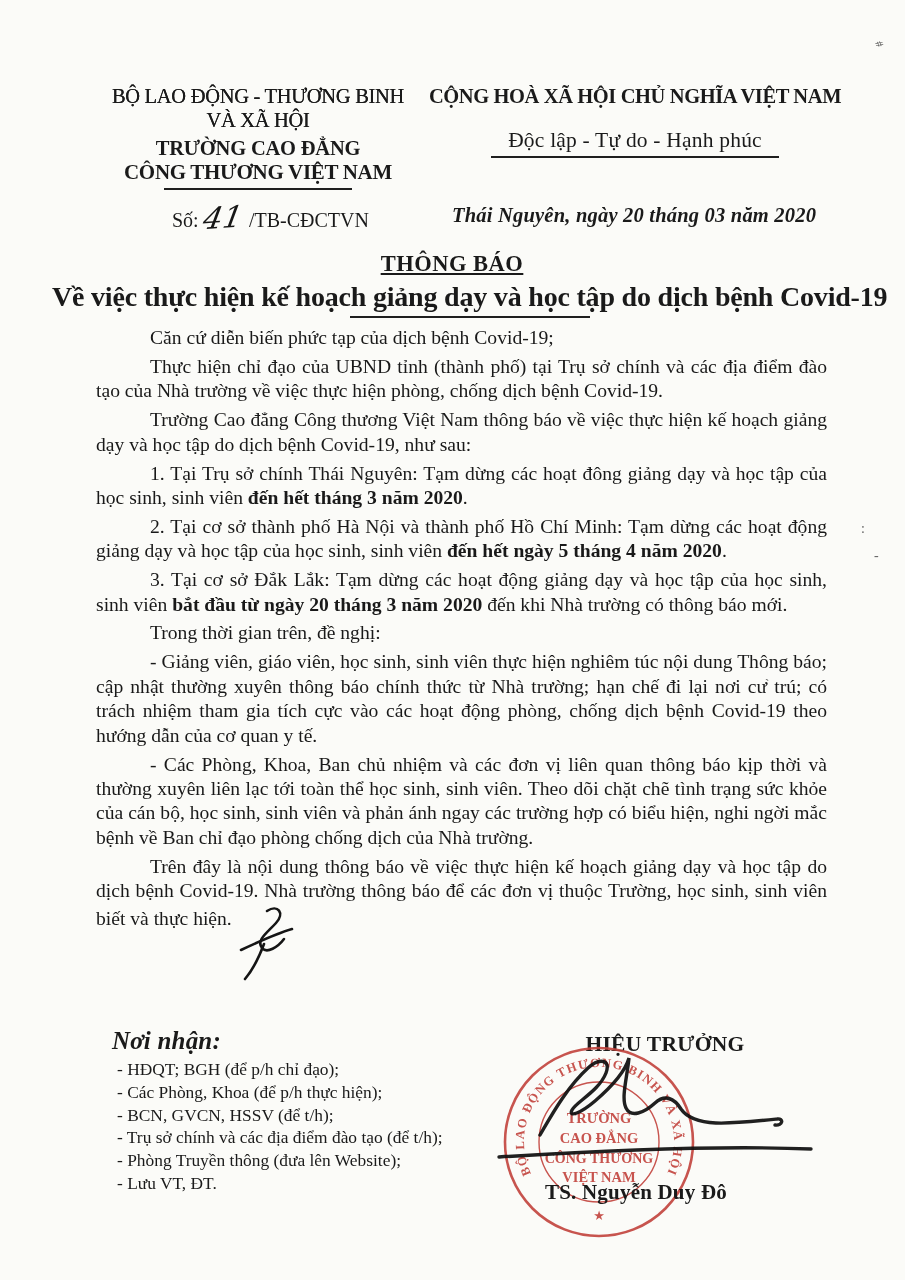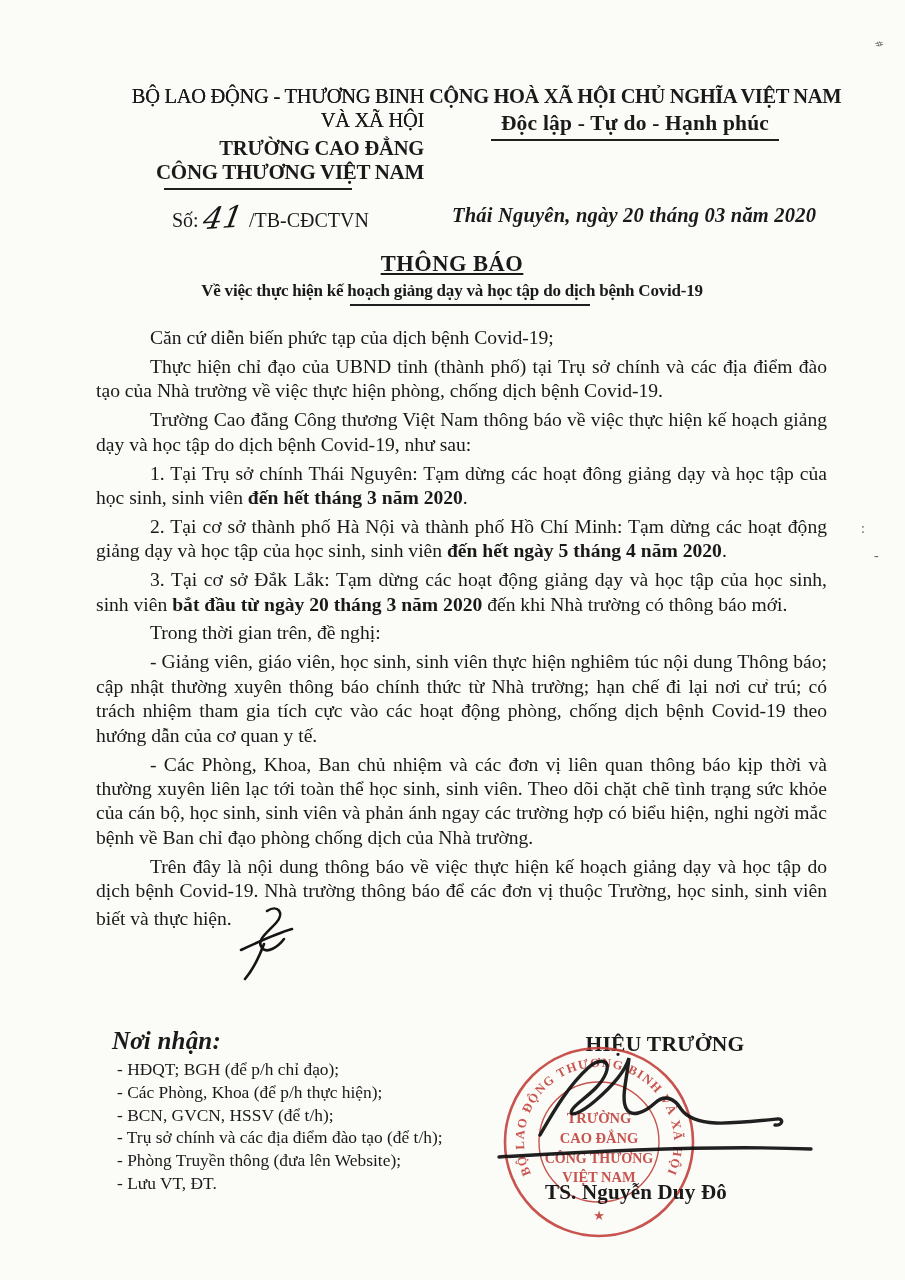--- a/index.html
+++ b/index.html
@@ -1,37 +1,37 @@
 <!DOCTYPE html>
 <html><head>
 <meta charset="utf-8">
 <style>
   html,body{margin:0;padding:0;background:#fbfbf8;}
   .page{position:relative;width:905px;height:1280px;background:#fbfbf8;overflow:hidden;
         font-family:"Liberation Serif", serif;color:#1a1a1a;}
   .abs{position:absolute;}
   
-  .org{left:92px;top:84px;width:332px;text-align:right;line-height:24px;}
+  .org{left:92px;top:84px;width:332px;text-align:center;line-height:24px;}
   .org-l1,.org-l2{font-size:20.5px;white-space:nowrap;letter-spacing:-0.3px;text-shadow:0 0 0.5px #1a1a1a;}
   .org-l3{font-size:20.5px;font-weight:bold;margin-top:4px;letter-spacing:-0.2px;}
   .org-l4{font-size:21px;font-weight:bold;letter-spacing:-0.3px;white-space:nowrap;}
   .rule{height:2px;background:#1f1f1f;}
   .rule-org{width:188px;margin:4px auto 0;}
   .nat{left:420px;top:84px;width:430px;text-align:center;line-height:25px;}
   .nat-l1{font-size:20.5px;font-weight:bold;white-space:nowrap;letter-spacing:-0.4px;}
-  .nat-l2{font-size:21.5px;font-weight:bold;letter-spacing:0.2px;margin-top:2px;}
+  .nat-l2{font-size:21.5px;font-weight:normal;letter-spacing:0.2px;margin-top:19px;}
   .rule-nat{width:288px;margin:3px auto 0;}
   .docnum{left:172px;top:199px;font-size:20px;white-space:nowrap;}
   .handnum{display:inline-block;font-family:"DejaVu Serif",serif;font-style:italic;font-size:30px;
            transform:skewX(-14deg) rotate(-4deg);margin:0 7px 0 5px;position:relative;top:1px;color:#161616;}
   .pdate{left:452px;top:204px;font-size:20.5px;font-weight:bold;font-style:italic;white-space:nowrap;letter-spacing:0.2px;}
   
   .titleblock{left:52px;top:251px;width:800px;text-align:center;}
   .t-main{font-size:22.5px;font-weight:bold;letter-spacing:0.5px;text-decoration:underline;}
-  .t-sub{font-size:17px;font-weight:bold;margin-top:4px;letter-spacing:-0.2px;white-space:nowrap;}
+  .t-sub{font-size:28px;font-weight:bold;margin-top:4px;letter-spacing:-0.2px;white-space:nowrap;}
   .rule-title{width:240px;margin:3px auto 0;transform:translateX(18px);}
   
   .bodytext{left:96px;top:326px;width:731px;font-size:19.6px;line-height:24.4px;text-align:justify;color:#191919;}
   .para{margin:0 0 4.5px 0;text-indent:54px;}
   .para b{font-weight:bold;}
   .scribble{display:inline-block;width:64px;height:80px;vertical-align:-58px;margin-left:1px;overflow:visible;}
   
   .recips{left:112px;top:1027px;}
   .recips-label{font-size:25px;font-weight:bold;font-style:italic;letter-spacing:0.2px;}
   .recips-items{font-size:17.4px;line-height:22.8px;margin-top:3px;padding-left:5px;}

